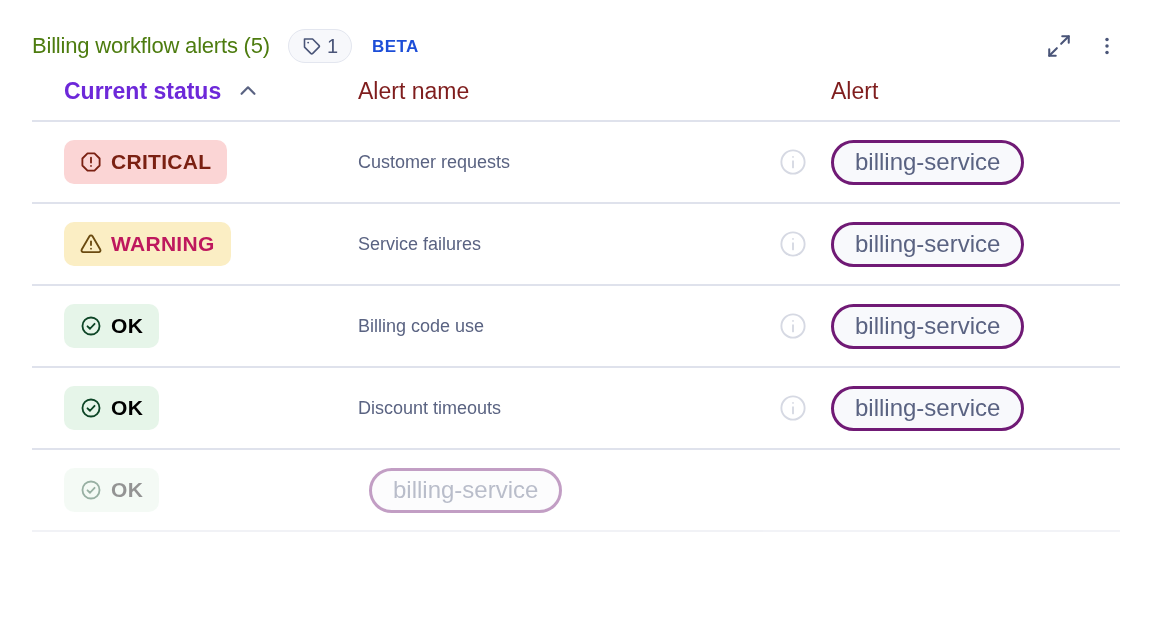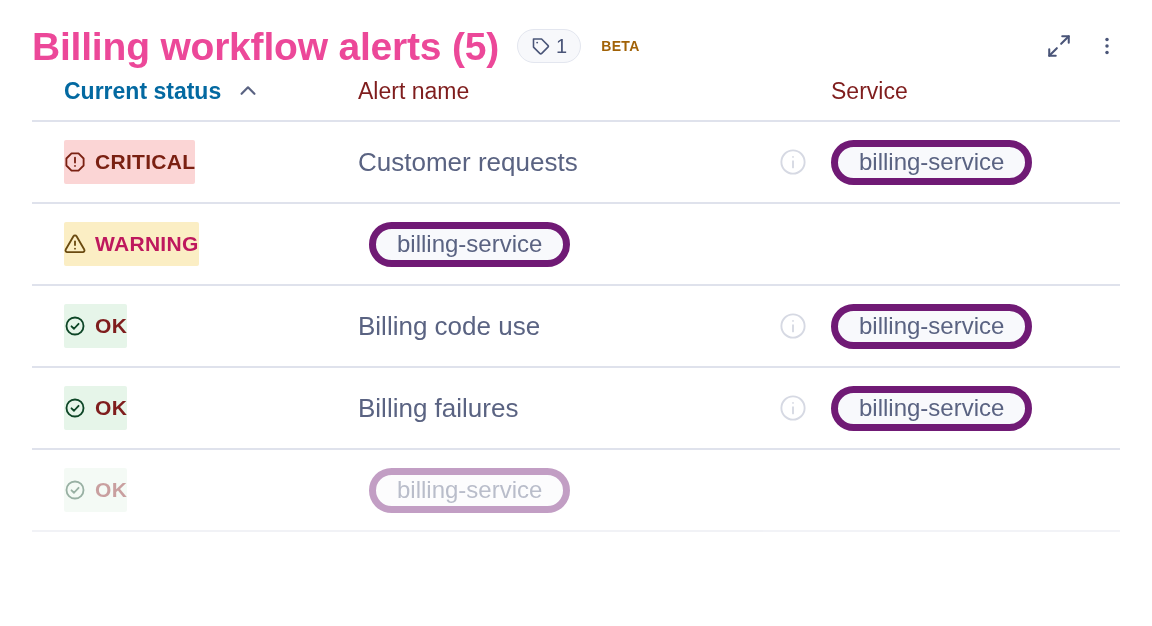--- a/index.html
+++ b/index.html
@@ -25,23 +25,23 @@
 
   
   .panel-header {
     display: flex;
     align-items: center;
     padding: 30px 28px 0 32px;
     height: 62px;
     box-sizing: border-box;
   }
   .panel-title {
-    font-size: 39px;
-    font-weight: bold;
-    color: #ec4899;
+    font-size: 22px;
+    font-weight: normal;
+    color: #4d7c0f;
     letter-spacing: -0.2px;
     white-space: nowrap;
     line-height: 1;
   }
   .tag-chip {
     display: inline-flex;
     align-items: center;
     gap: 5px;
     margin-left: 18px;
     height: 34px;
@@ -52,24 +52,24 @@
     box-sizing: border-box;
   }
   .tag-chip .tag-count {
     font-size: 20px;
     color: #4a5578;
     line-height: 1;
   }
   .tag-icon svg { display: block; }
   .beta-label {
     margin-left: 20px;
-    font-size: 14px;
+    font-size: 17px;
     font-weight: bold;
     letter-spacing: 0.4px;
-    color: #a16207;
+    color: #1d4ed8;
     line-height: 1;
   }
   .header-actions {
     margin-left: auto;
     display: flex;
     align-items: center;
     gap: 14px;
   }
   .icon-btn {
     display: flex;
@@ -108,65 +108,65 @@
   .col-name   { width: 462px; flex: 0 0 462px; display: flex; align-items: center; }
   .col-labels { flex: 1 1 auto; padding-left: 11px; box-sizing: border-box; }
 
   .th {
     font-size: 23px;
     color: #7f1d1d;
     white-space: nowrap;
     display: flex;
     align-items: center;
   }
-  .th.active { color: #0369a1; font-weight: bold; }
+  .th.active { color: #6d28d9; font-weight: bold; }
   .sort-caret { margin-left: 16px; display: inline-flex; align-items: center; }
   .sort-caret svg { display: block; }
 
   
   .badge {
     display: inline-flex;
     align-items: center;
     gap: 9px;
     height: 44px;
-    padding: 0 0;
-    border-radius: 2px;
+    padding: 0 16px;
+    border-radius: 10px;
     font-size: 21px;
     font-weight: bold;
     letter-spacing: 0.3px;
     box-sizing: border-box;
     white-space: nowrap;
   }
   .badge svg { display: block; flex: 0 0 auto; }
   .badge-critical { background: #fbd5d5; color: #7a2012; }
   .badge-warning  { background: #fbeec4; color: #be185d; }
-  .badge-ok       { background: #e6f5e9; color: #7f1d1d; }
+  .badge-ok       { background: #e6f5e9; color: #000000; }
 
   
   .alert-name {
-    font-size: 26px;
+    font-size: 18px;
     color: #5a6382;
     white-space: nowrap;
   }
   .info-icon {
     margin-left: auto;
     margin-right: 12px;
     display: flex;
     align-items: center;
     cursor: pointer;
   }
   .info-icon svg { display: block; }
 
   
   .label-pill {
     display: inline-flex;
     align-items: center;
     height: 45px;
     padding: 0 21px;
-    border: 7px solid #701a75;
+    border: 3px solid #701a75;
     background: #f8f9fc;
     border-radius: 23px;
     font-size: 24px;
     color: #5a6382;
     box-sizing: border-box;
     white-space: nowrap;
     cursor: pointer;
   }
 </style>
 </head>
@@ -218,21 +218,21 @@
             <svg width="22" height="22" viewBox="0 0 24 24" fill="none" stroke="#5a6382" stroke-width="2.4" stroke-linecap="round" stroke-linejoin="round">
               <path d="M5 15l7-7 7 7"></path>
             </svg>
           </span>
         </div>
       </div>
       <div class="col-name">
         <div class="th">Alert name</div>
       </div>
       <div class="col-labels">
-        <div class="th">Service</div>
+        <div class="th">Alert</div>
       </div>
     </div>
 
     <div id="rows-container">
         <div class="row body-row">
           <div class="col-status"><span class="badge badge-critical">
               <span>
                 <svg width="22" height="22" viewBox="0 0 24 24" fill="none" stroke="#7a2012" stroke-width="2" stroke-linecap="round" stroke-linejoin="round">
                   <path d="M8.2 2.6h7.6l5.6 5.6v7.6l-5.6 5.6H8.2L2.6 15.8V8.2z"></path>
                   <path d="M12 7.4v5.2"></path>
@@ -257,20 +257,30 @@
           <div class="col-status"><span class="badge badge-warning">
               <span>
                 <svg width="22" height="22" viewBox="0 0 24 24" fill="none" stroke="#6a4a10" stroke-width="2" stroke-linecap="round" stroke-linejoin="round">
                   <path d="M10.3 3.6 1.9 18a1.9 1.9 0 0 0 1.7 2.9h16.8a1.9 1.9 0 0 0 1.7-2.9L13.7 3.6a1.9 1.9 0 0 0-3.4 0z"></path>
                   <path d="M12 9.1v4"></path>
                   <path d="M12 17.1h.01"></path>
                 </svg>
               </span>
               <span>WARNING</span>
             </span></div>
+          <div class="col-name">
+            <span class="alert-name">Service failures</span>
+            <span class="info-icon">
+              <svg width="30" height="30" viewBox="0 0 24 24" fill="none" stroke="#d6d9e3" stroke-width="1.5" stroke-linecap="round" stroke-linejoin="round">
+                <circle cx="12" cy="12" r="9.3"></circle>
+                <path d="M12 11.3v5"></path>
+                <path d="M12 7.9h.01"></path>
+              </svg>
+            </span>
+          </div>
           <div class="col-labels"><span class="label-pill">billing-service</span></div>
         </div>
         <div class="row body-row">
           <div class="col-status"><span class="badge badge-ok">
               <span>
                 <svg width="22" height="22" viewBox="0 0 24 24" fill="none" stroke="#0d4526" stroke-width="2" stroke-linecap="round" stroke-linejoin="round">
                   <circle cx="12" cy="12" r="9.3"></circle>
                   <path d="M8.2 12.3l2.7 2.7 5-5.4"></path>
                 </svg>
               </span>
@@ -292,21 +302,21 @@
           <div class="col-status"><span class="badge badge-ok">
               <span>
                 <svg width="22" height="22" viewBox="0 0 24 24" fill="none" stroke="#0d4526" stroke-width="2" stroke-linecap="round" stroke-linejoin="round">
                   <circle cx="12" cy="12" r="9.3"></circle>
                   <path d="M8.2 12.3l2.7 2.7 5-5.4"></path>
                 </svg>
               </span>
               <span>OK</span>
             </span></div>
           <div class="col-name">
-            <span class="alert-name">Billing failures</span>
+            <span class="alert-name">Discount timeouts</span>
             <span class="info-icon">
               <svg width="30" height="30" viewBox="0 0 24 24" fill="none" stroke="#d6d9e3" stroke-width="1.5" stroke-linecap="round" stroke-linejoin="round">
                 <circle cx="12" cy="12" r="9.3"></circle>
                 <path d="M12 11.3v5"></path>
                 <path d="M12 7.9h.01"></path>
               </svg>
             </span>
           </div>
           <div class="col-labels"><span class="label-pill">billing-service</span></div>
         </div>

